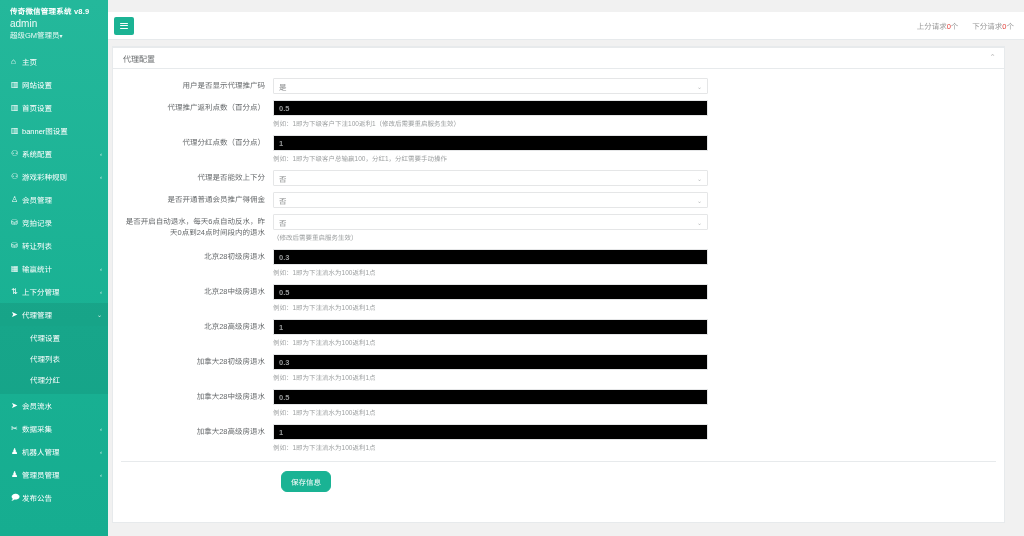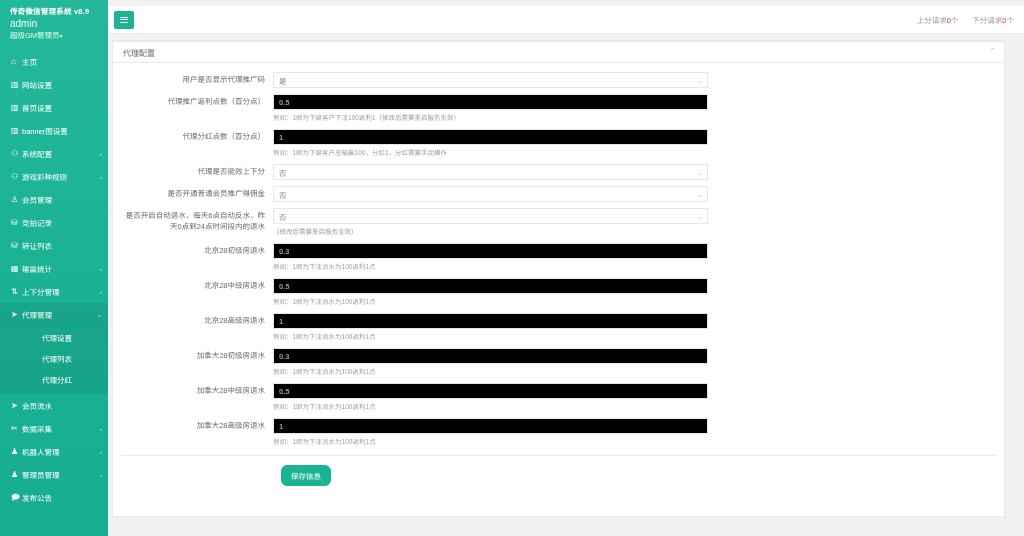--- a/index.html
+++ b/index.html
@@ -4,21 +4,21 @@
 <title>代理配置</title>
 <style>
   * { box-sizing: border-box; }
   html, body {
     margin: 0; padding: 0;
     width: 1024px; height: 536px;
     overflow: hidden;
     font-family: "Liberation Sans", "DejaVu Sans", sans-serif;
     background: #f1f1f1;
   }
-  .app { display: flex; width: 1024px; height: 536px; align-items: center; }
+  .app { display: flex; width: 1024px; height: 536px; }
 
   
   .sidebar {
     width: 108px; min-width: 108px; height: 536px;
     background: #1bb394;
     background-image: linear-gradient(180deg,#24b89b 0%, #19b193 60%, #16ad90 100%);
     color: #e8f7f3;
     overflow: hidden;
     position: relative;
   }
@@ -44,21 +44,21 @@
     position: relative; cursor: pointer;
   }
   .nav-item .ic {
     width: 11px; min-width: 11px; display: inline-flex;
     align-items: center; justify-content: flex-start;
     font-size: 8px; color: #ffffff; line-height: 1;
   }
   .nav-item .lbl { flex: 1; }
   .nav-item .arrow { font-size: 6px; color: #d6f1ea; margin-left: 2px; }
   .nav-item.group-open { background: rgba(0,0,0,0.07); }
-  .nav-sub { background: rgba(0,0,0,0.06); padding: 1px 0 4px 12px; }
+  .nav-sub { background: rgba(0,0,0,0.06); padding: 1px 0 4px 0; }
   .nav-sub-item {
     height: 21px; display: flex; align-items: center;
     padding-left: 30px; font-size: 7.5px; color: #ffffff; cursor: pointer;
   }
   .sub-active { color: #ffffff; }
 
   
   .main { flex: 1; height: 536px; display: flex; flex-direction: column; background: #f1f1f1; margin-top: 12px; }
   .topbar {
     height: 28px; min-height: 28px; background: #ffffff;

